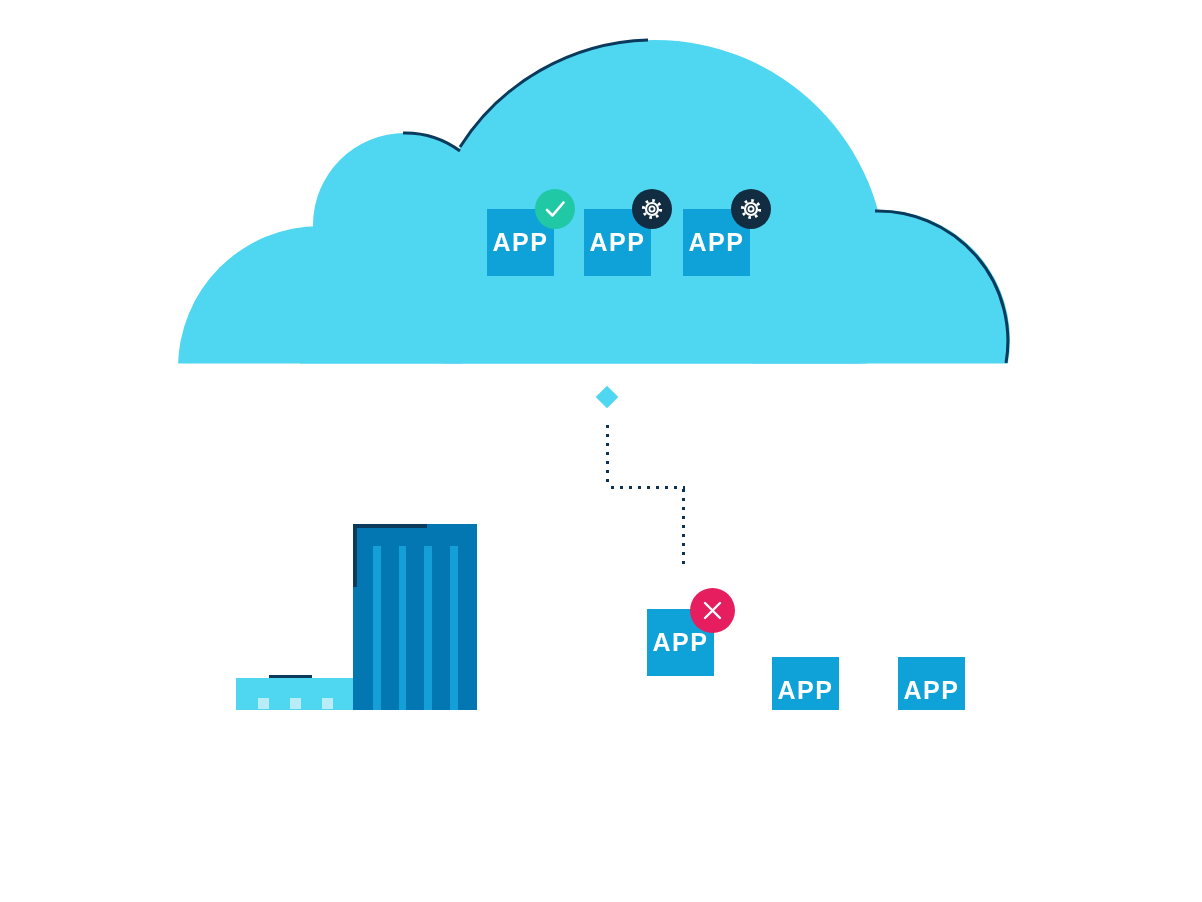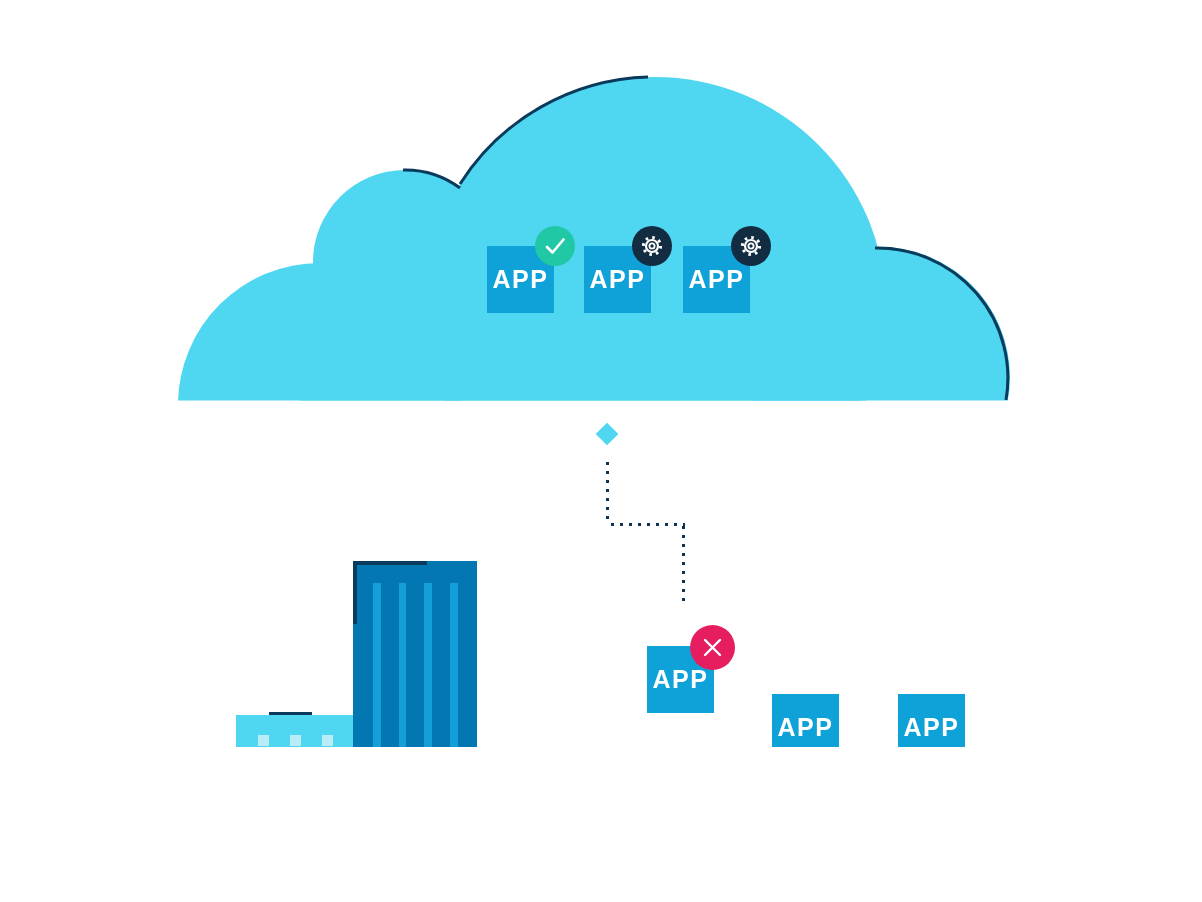--- a/index.html
+++ b/index.html
@@ -1,17 +1,17 @@
 <!DOCTYPE html>
 <html><head>
 <meta charset="utf-8">
 <style>
   html,body { margin:0; padding:0; background:#ffffff; }
   body { width:1202px; height:902px; font-family:"Liberation Sans", sans-serif; }
-  .stage { position:relative; width:1202px; height:710px; overflow:hidden;margin-top:37px; }
+  .stage { position:relative; width:1202px; height:710px; overflow:hidden; }
   .abs { position:absolute; }
 
   
   .cloud-svg { position:absolute; left:170px; top:30px; width:848px; height:334px; }
 
   
   .tile { position:absolute; width:67px; height:67px; background:#0fa2d8;
           display:flex; align-items:center; justify-content:center;
           color:#ffffff; font-weight:700; font-size:25px; letter-spacing:1.5px; }
   .tile-c1 { left:487px; top:209px; }

